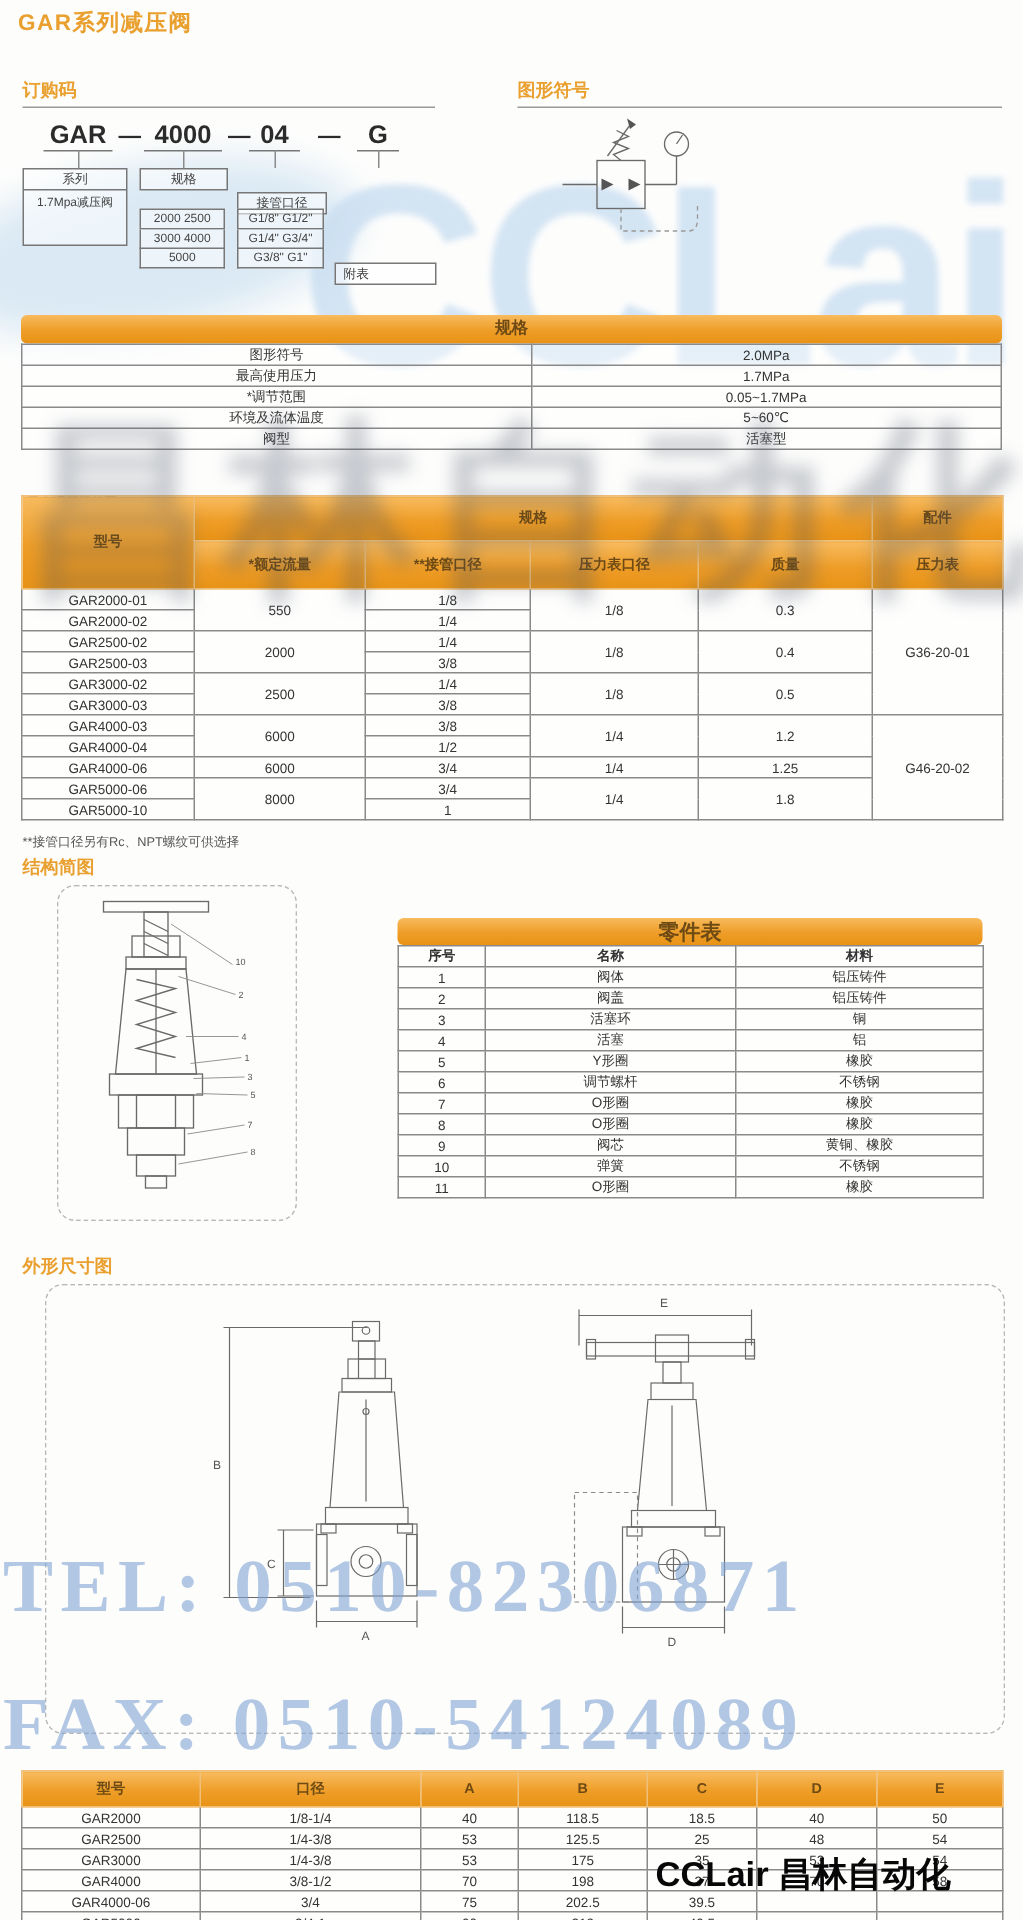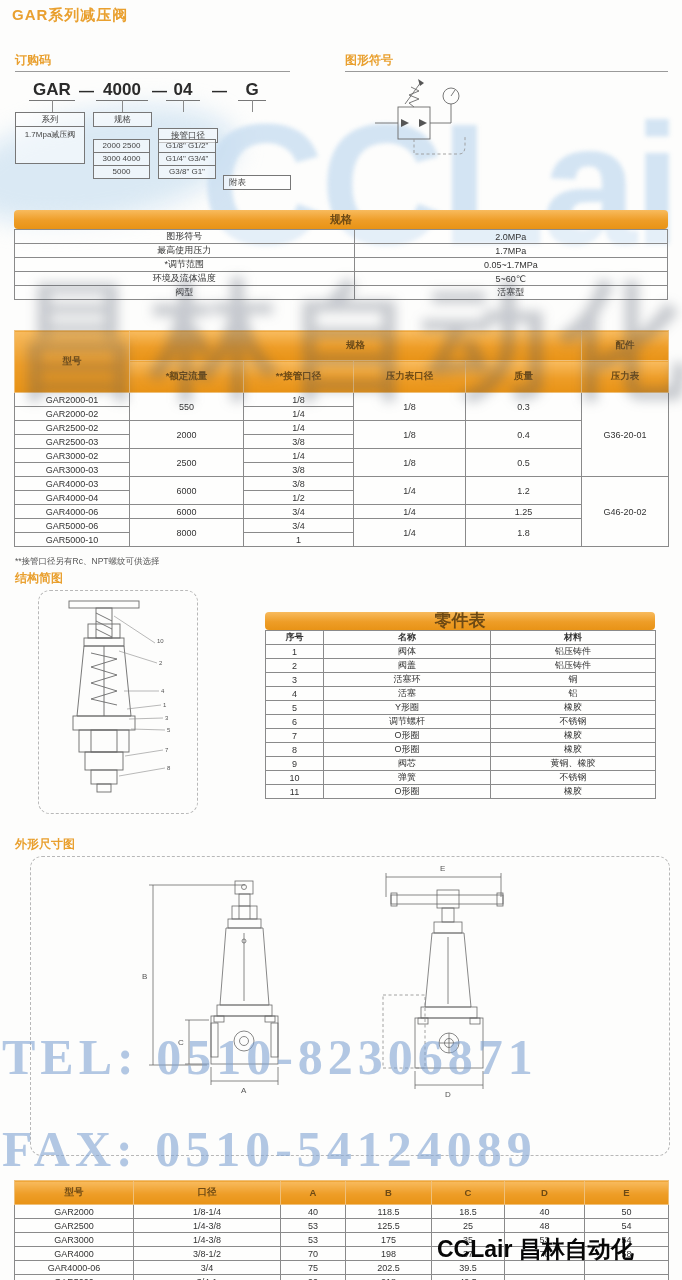--- a/index.html
+++ b/index.html
@@ -291,21 +291,21 @@
         <text x="122" y="102">4</text>
         <text x="124" y="116">1</text>
         <text x="126" y="129">3</text>
         <text x="128" y="141">5</text>
         <text x="126" y="161">7</text>
         <text x="128" y="179">8</text>
       </g>
     </svg>
   </div>
 
-  <div class="abs band z1" style="left:265px;top:612px;width:390px;height:18px;font-size:17px;line-height:18px;">零件表</div>
+  <div class="abs band z1" style="left:265px;top:612px;width:390px;height:18px;font-size:14px;line-height:18px;">零件表</div>
   <div class="abs z1" style="left:265px;top:630px;width:390px;">
     <table class="tbl rows-13" style="width:390px;">
       <colgroup>
           <col style="width:58px">
           <col style="width:167px">
           <col style="width:165px">
         </colgroup>
       <tbody>
         <tr>
           <td style="font-weight:bold;">序号</td>

